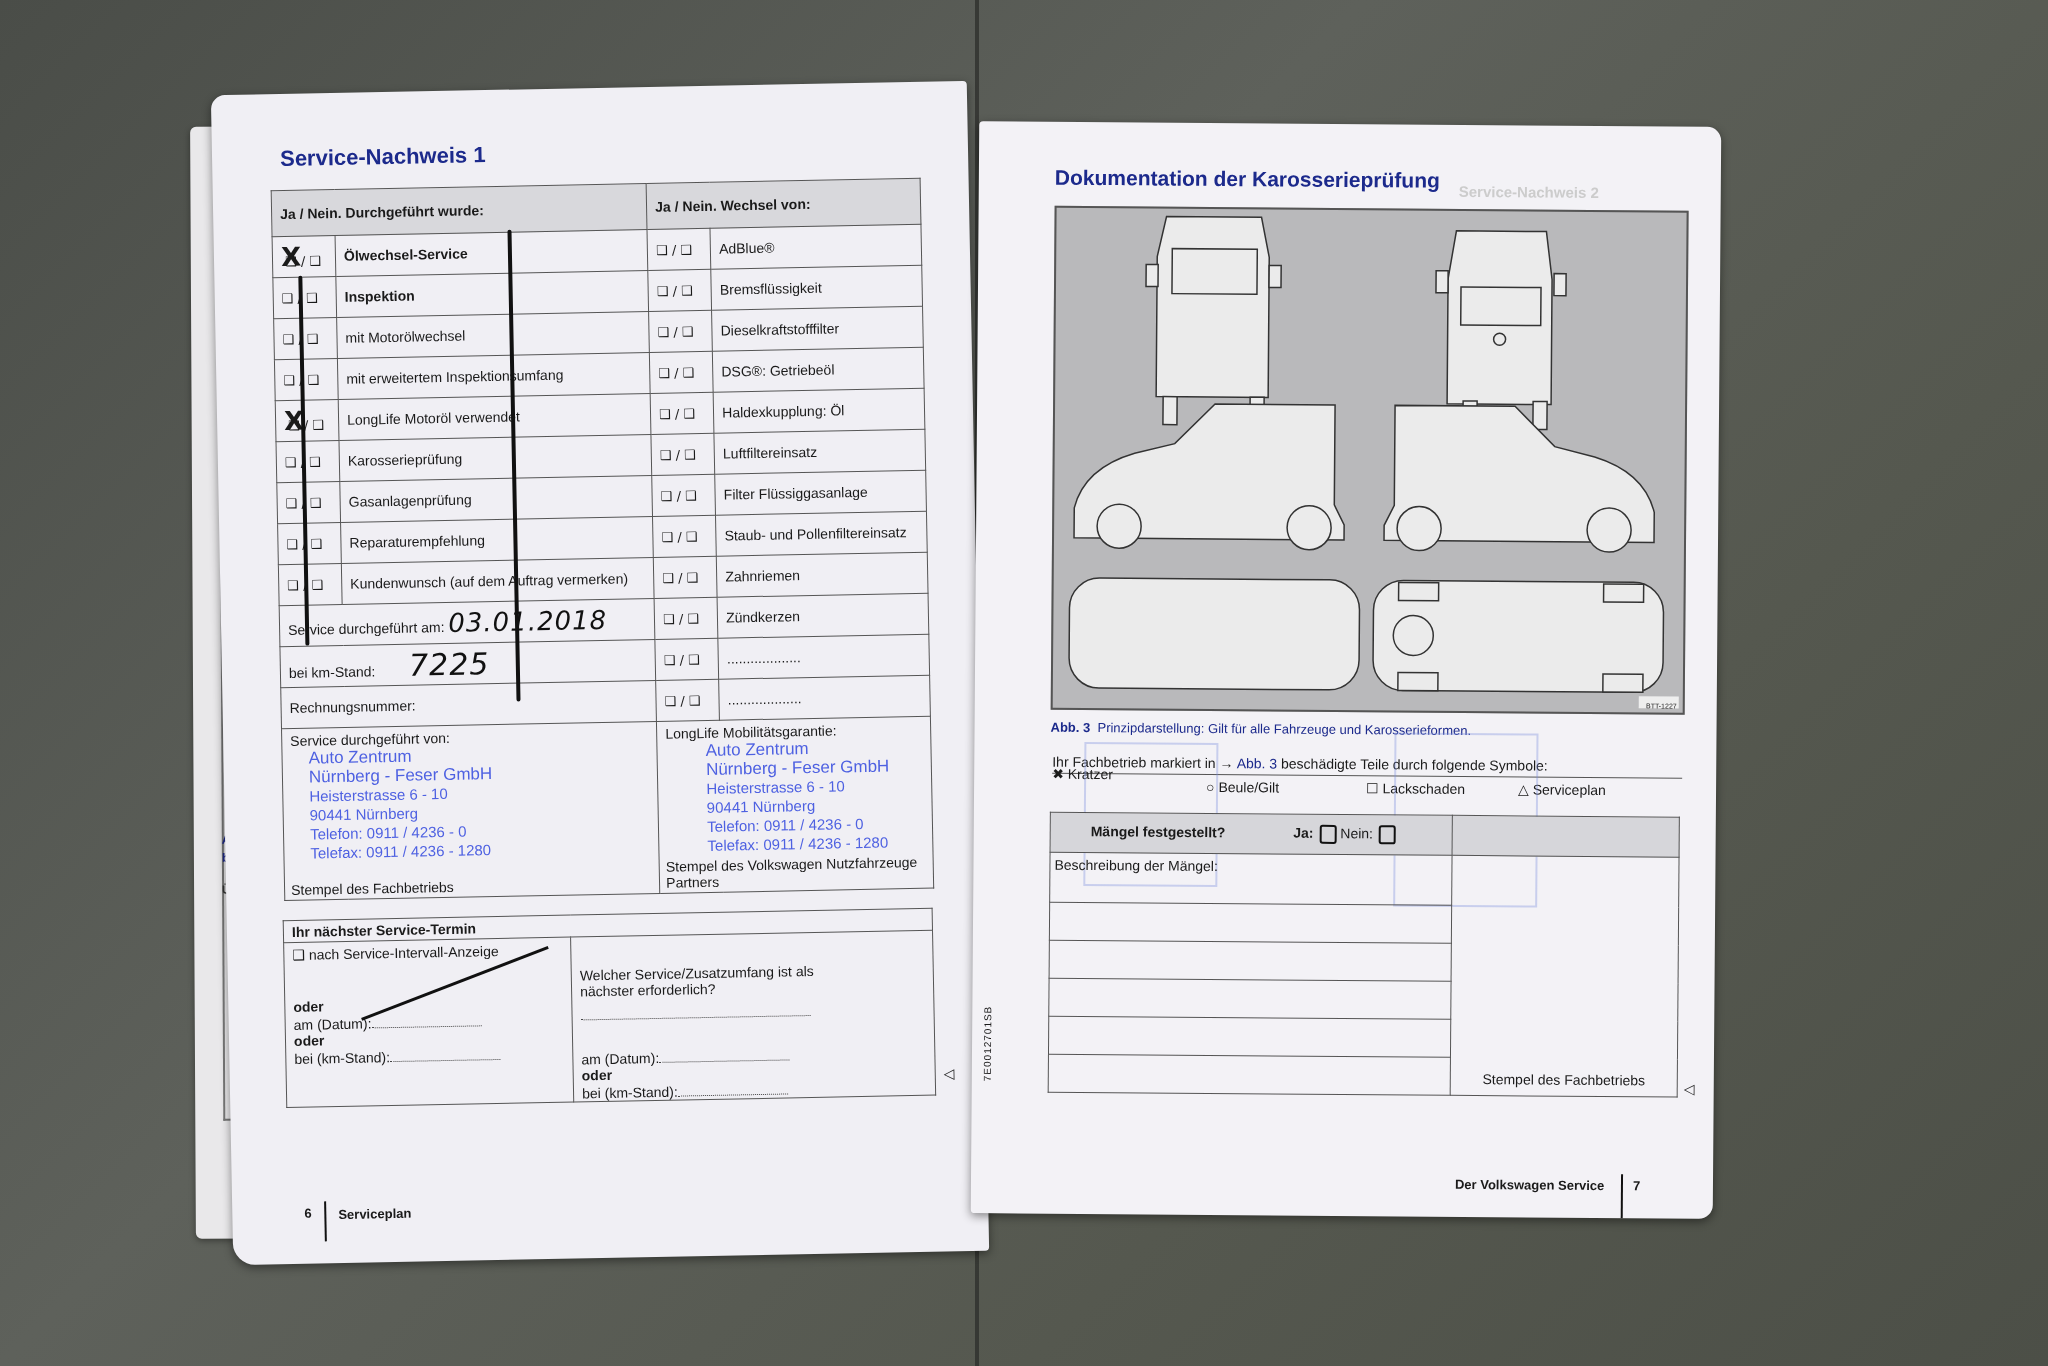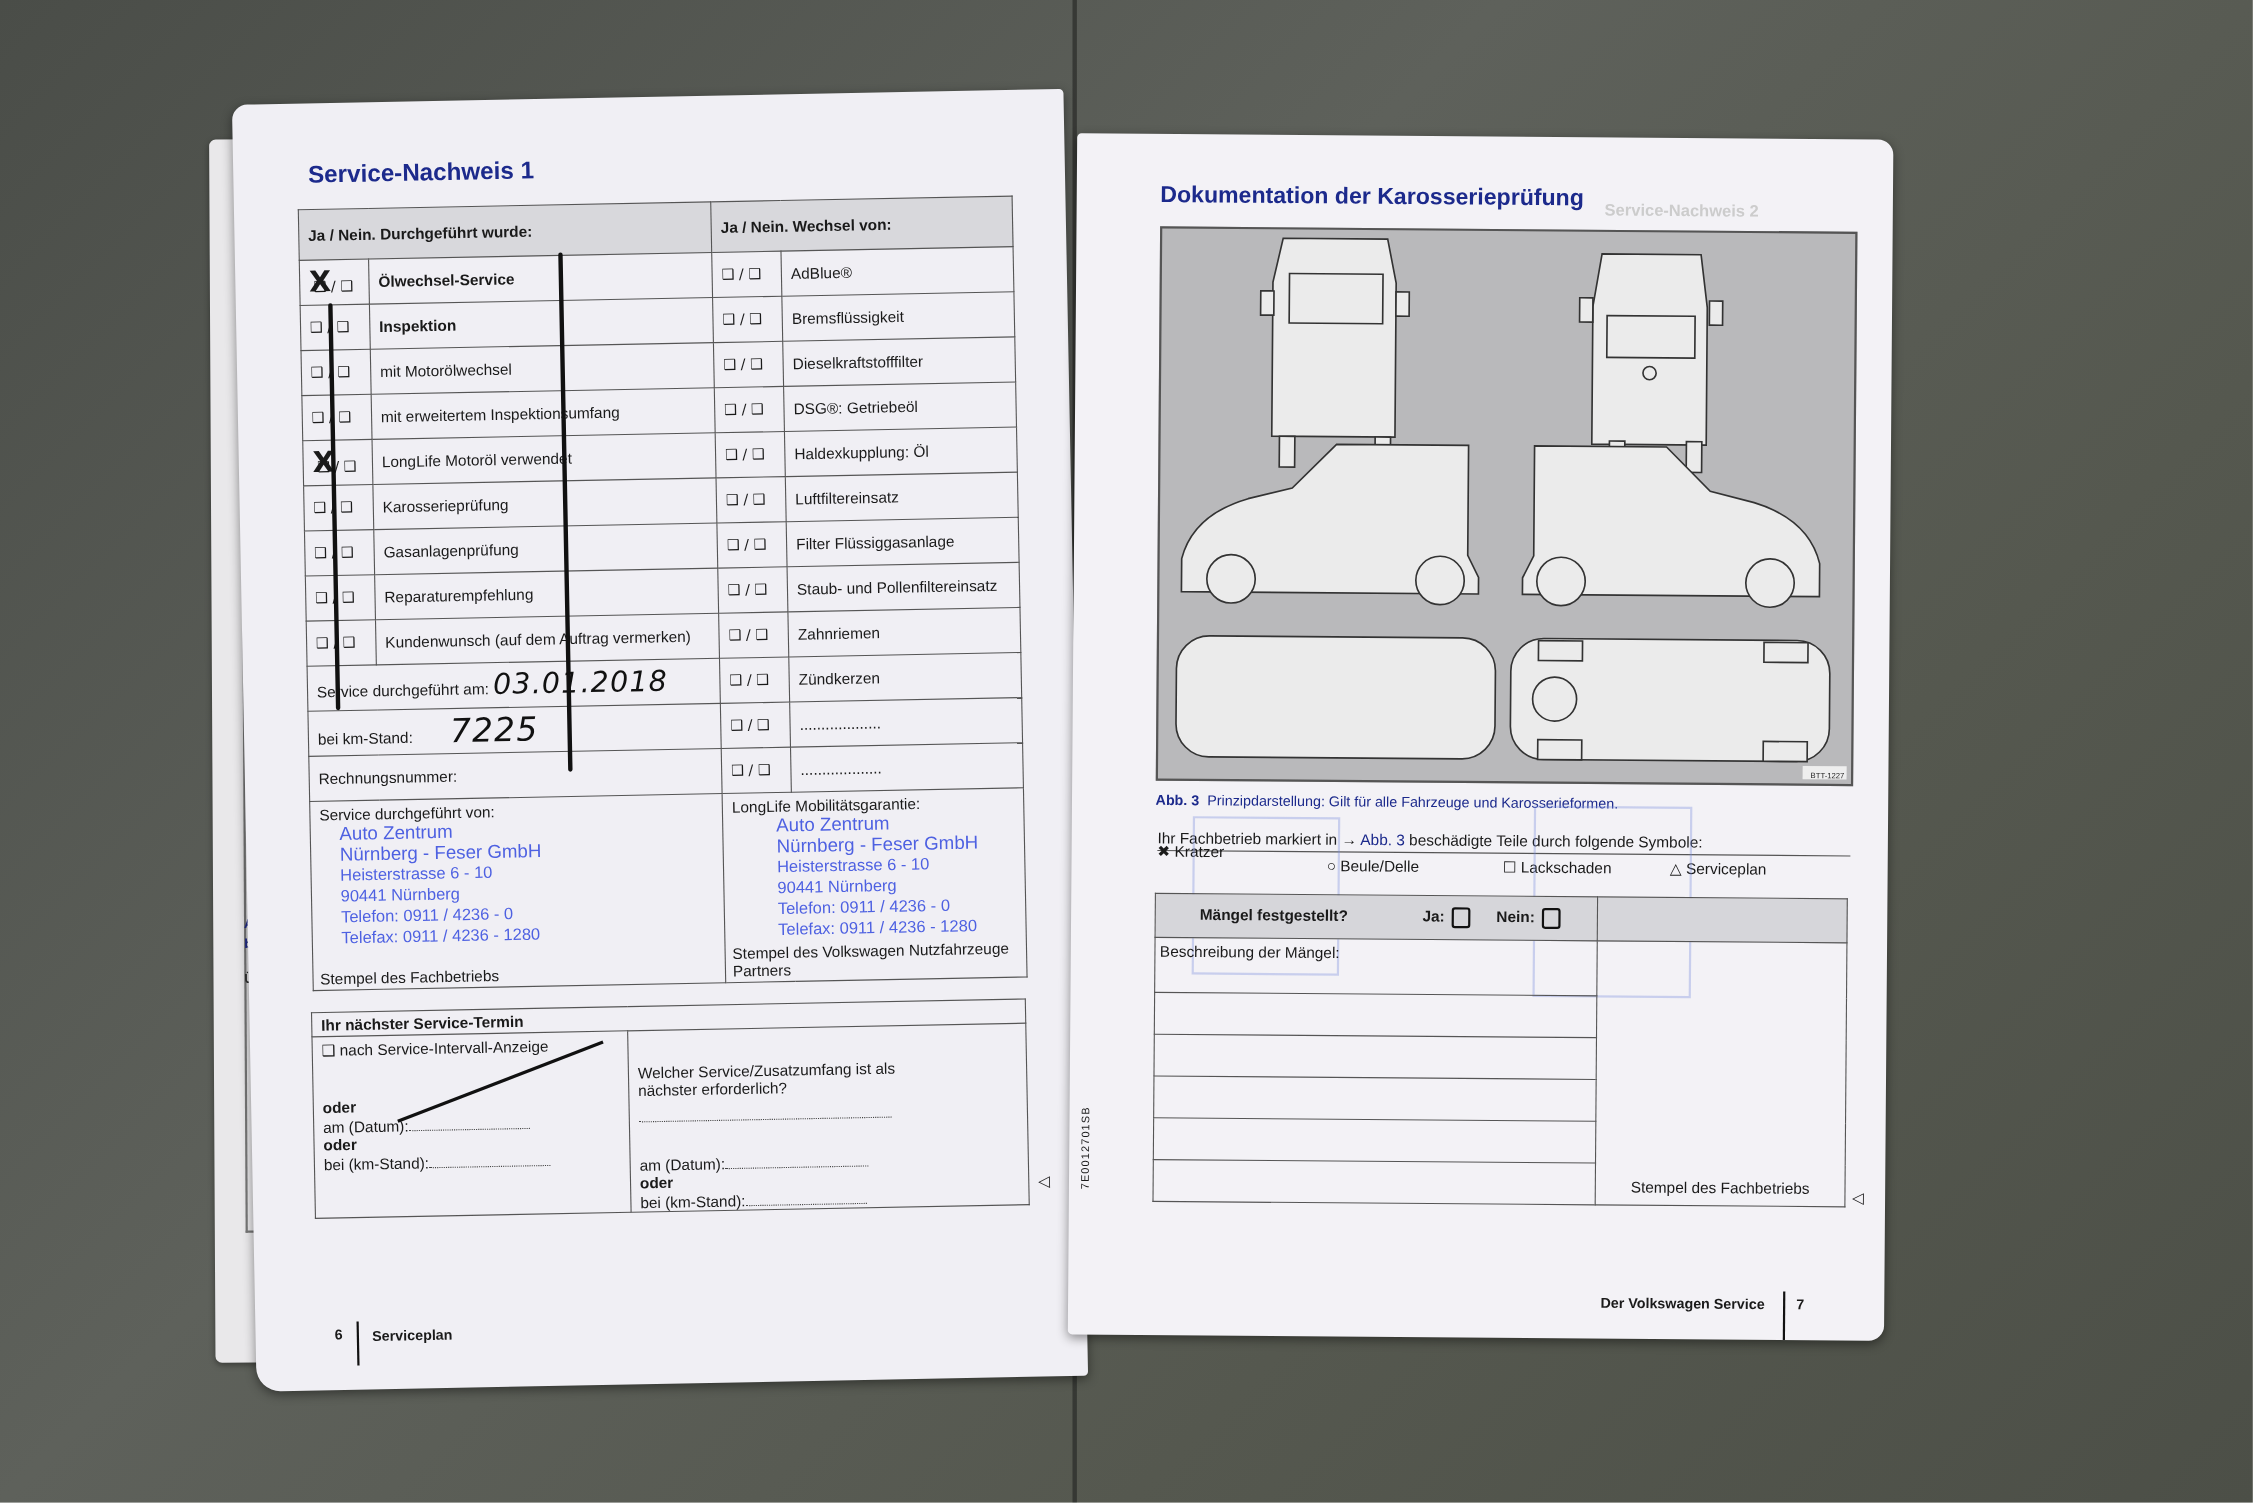--- a/index.html
+++ b/index.html
@@ -253,34 +253,34 @@
   <div class="caption" style="left:76px;top:598px">
     <b>Abb. 3</b>&nbsp;&nbsp;<span>Prinzipdarstellung: Gilt für alle Fahrzeuge und Karosserieformen.</span>
   </div>
 
   <div class="legend-text" style="left:78px;top:632px;width:630px;border-bottom:1.5px solid #555;padding-bottom:3px">
     <span>Ihr Fachbetrieb markiert in →</span>
     <span style="color:#1c2a8c">Abb. 3</span>
     <span>beschädigte Teile durch folgende Symbole:</span>
   </div>
   <div class="legend-text" style="left:78px;top:644px"><span>✖</span> <span>Kratzer</span></div>
-  <div class="legend-text" style="left:232px;top:656px"><span>○</span> <span>Beule/Delle</span></div>
+  <div class="legend-text" style="left:232px;top:656px"><span>○</span> <span>Beule/Gilt</span></div>
   <div class="legend-text" style="left:392px;top:656px"><span>☐</span> <span>Lackschaden</span></div>
   <div class="legend-text" style="left:544px;top:656px"><span>△</span> <span>Serviceplan</span></div>
 
   <div class="ghost-stamp" style="left:110px;top:620px;width:130px;height:140px;"></div>
   <div class="ghost-stamp" style="left:420px;top:608px;width:140px;height:170px;"></div>
 
   <table class="rtable" style="left:76px;top:690px;width:630px;font-size:14px">
     <tbody>
         <tr style="height:40px;background:#d6d6da">
       <td style="width:360px;padding-left:40px">
         <b>Mängel festgestellt?</b>
         <span style="margin-left:64px;font-weight:bold">Ja:</span><span class="box-sq"></span>
-        <span style="margin-left:20px;font-weight:bold">Nein:</span><span class="box-sq"></span>
+        <span style="font-weight:normal">Nein:</span><span class="box-sq"></span>
       </td>
       <td></td>
     </tr>
     <tr style="height:50px">
           <td style="vertical-align:top;padding:4px">Beschreibung der Mängel:</td>
       <td rowspan="6" style="vertical-align:bottom;text-align:center;padding-bottom:8px"><span>Stempel des Fachbetriebs</span></td>
         </tr>
     <tr style="height:38px">
           <td></td>
         </tr>

